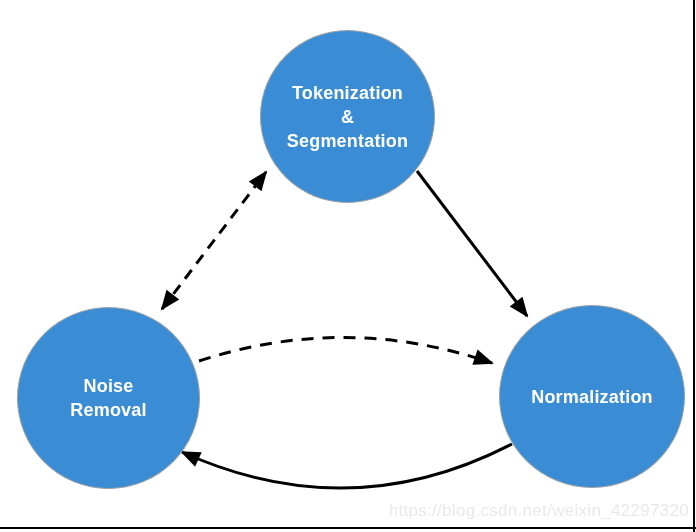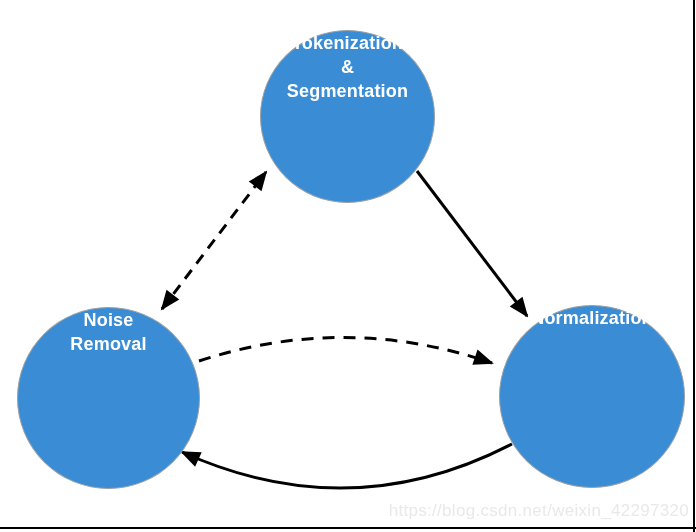--- a/index.html
+++ b/index.html
@@ -36,21 +36,21 @@
   .arrowhead {
     fill: var(--arrow-color, #000);
     stroke: none;
   }
   .node {
     position: absolute;
     border-radius: 50%;
     background: var(--node-fill, #3a8dd4);
     border: 1px solid #9aa0a6;
     display: flex;
-    align-items: flex-start;
+    align-items: center;
     justify-content: center;
     text-align: center;
     box-sizing: border-box;
   }
   .node-label {
     color: var(--node-text, #ffffff);
     font-weight: bold;
     font-size: 18px;
     line-height: 24px;
     white-space: pre-line;

